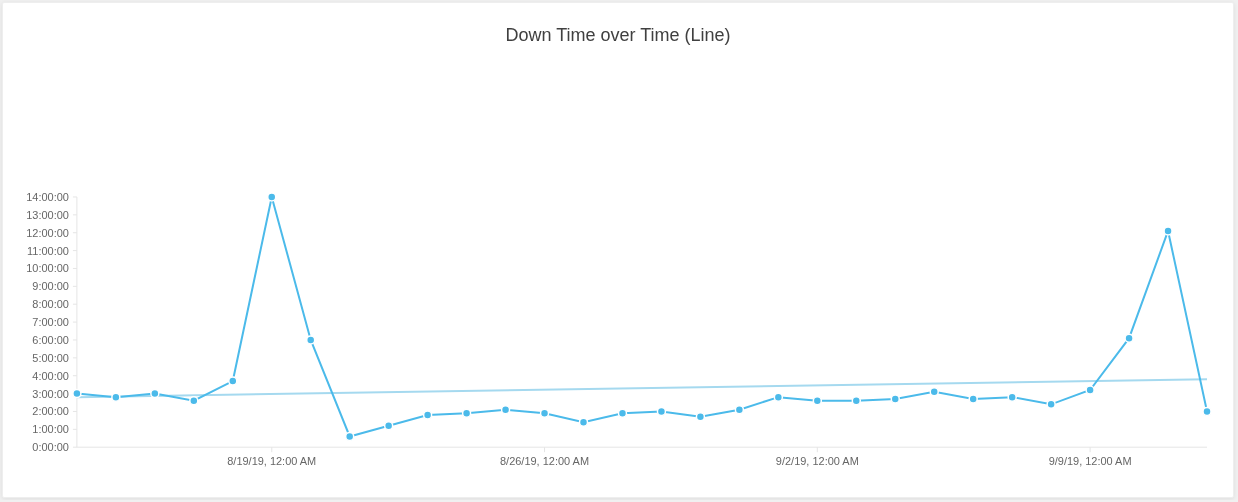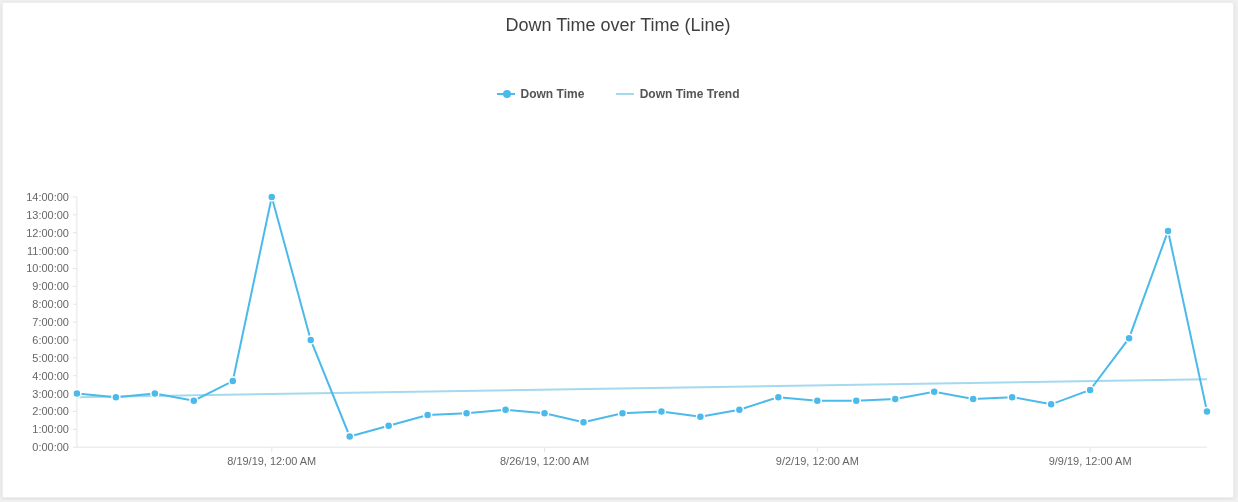--- a/index.html
+++ b/index.html
@@ -17,21 +17,21 @@
     border: 1px solid #eee;
     border-radius: 2px;
     box-shadow: 0 1px 4px rgba(0,0,0,0.08);
     position: relative;
     box-sizing: border-box;
   }
   .title {
     text-align: center;
     font-size: 18px;
     color: #404040;
-    padding-top: 12px;
+    padding-top: 22px;
     font-weight: 400;
   }
   .legend {
     text-align: center;
     margin-top: 48px;
     font-size: 12px;
     color: #555;
     font-weight: 600;
   }
   .legend-item {
@@ -95,32 +95,20 @@
     stroke-width: 2;
   }
 </style>
 </head>
 <body>
 
 <div class="card">
 
   <div class="title">Down Time over Time (Line)</div>
 
-  <div class="legend">
-    <span class="legend-item">
-      <span class="legend-marker-line">
-          <span class="dot"></span>
-        </span>
-      <span>Down Time</span>
-    </span>
-    <span class="legend-item">
-      <span class="legend-marker-trend"></span>
-      <span>Down Time Trend</span>
-    </span>
-  </div>
 
   <div class="plot">
     <svg id="chart-svg" viewBox="0 0 1200 288" preserveAspectRatio="none">
         <g class="ytick">
           <line x1="54" y1="258" x2="58" y2="258" class="axis-line"></line>
           <text x="50" y="262">0:00:00</text>
         </g>
         <g class="ytick">
           <line x1="54" y1="240" x2="58" y2="240" class="axis-line"></line>
           <text x="50" y="244">1:00:00</text>

